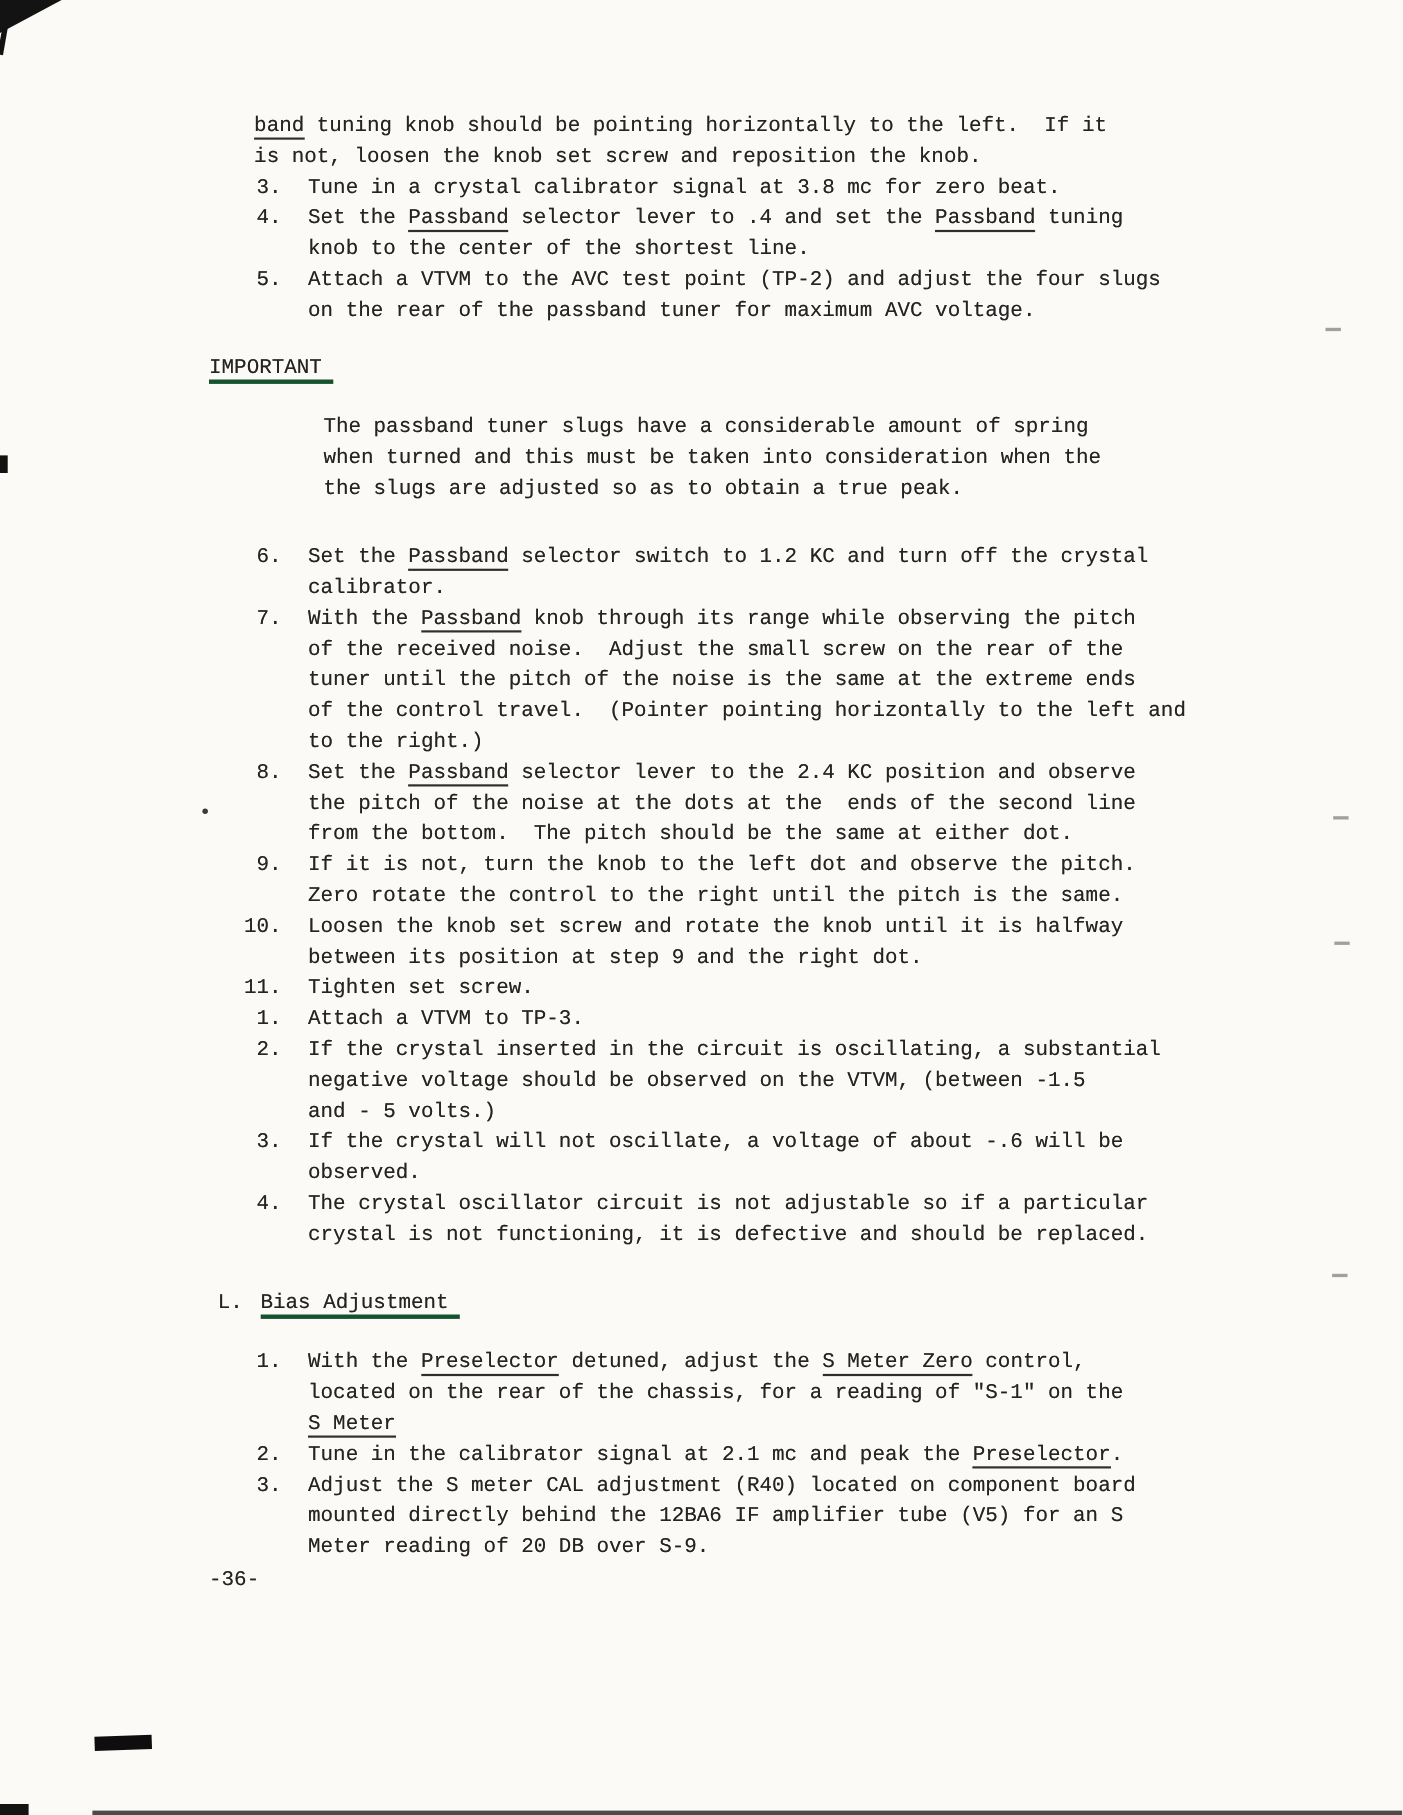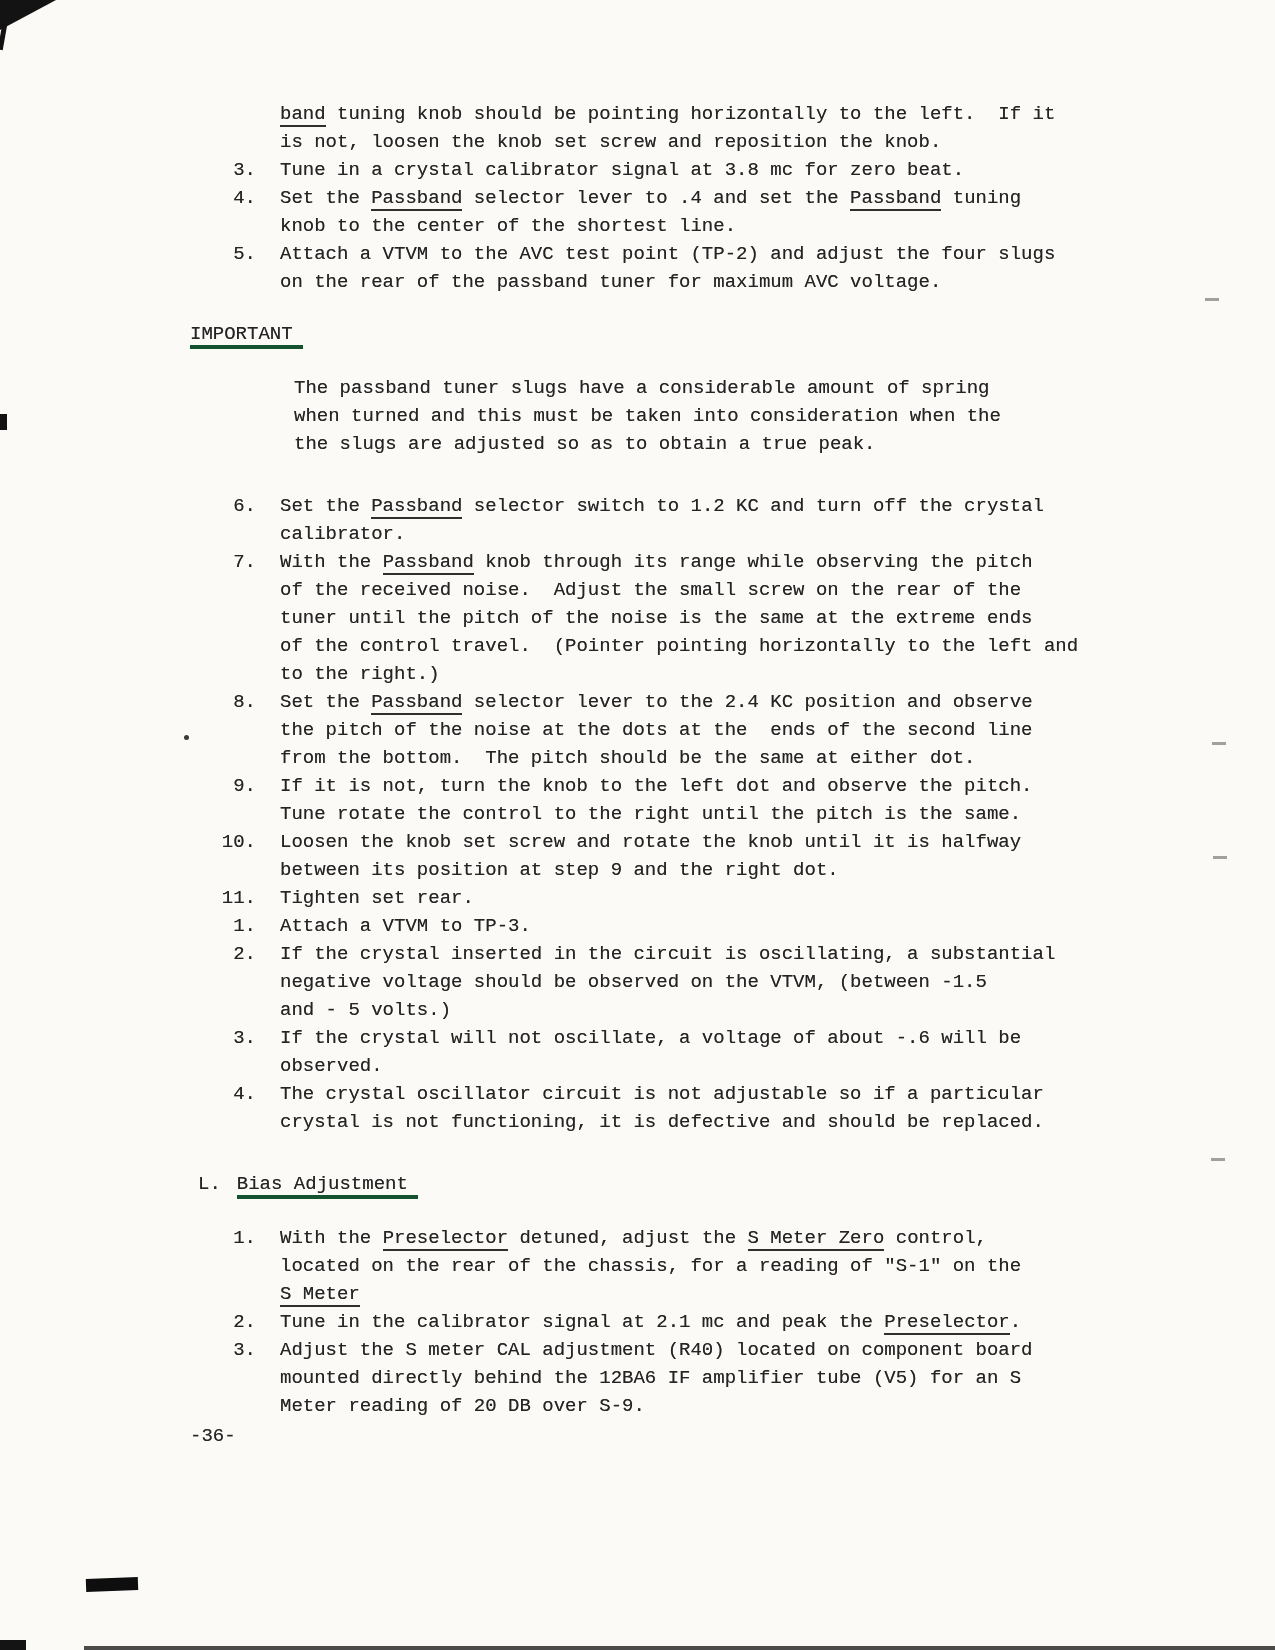--- a/index.html
+++ b/index.html
@@ -7,21 +7,21 @@
   body { width:1275px; height:1650px; }
   .page {
     position:relative; width:1275px; height:1650px;
     background:#fbfaf6; overflow:hidden;
     font-family:"Liberation Mono","DejaVu Sans Mono",monospace;
     font-size:19px; line-height:28px; color:#242424;
     text-shadow:0 0 0.4px rgba(20,20,20,.55);
   }
   .content { position:absolute; top:100px; left:190px; width:920px; }
   .par { white-space:pre-wrap; }
-  .hang { margin-left:90px; }
+  .hang { margin-left:41px; }
   .note { margin-left:104px; margin-bottom:34px; }
   .li { display:flex; align-items:flex-start; }
   .num { flex:0 0 66px; text-align:right; }
   .libody { flex:1; padding-left:24px; white-space:pre-wrap; }
   .u { border-bottom:2px solid #2f2f2f; }
   .heading { margin:24px 0 26px 0; }
   .heading .ul, .sec .ul { border-bottom:4px solid #14532d; padding-right:10px; }
   .sec { margin:30px 0 26px 0; padding-left:8px; }
   .sec .letter { margin-right:16px; }
   .secL { margin-top:34px; }
@@ -103,30 +103,30 @@
     </div>
     <div class="li">
       <span class="num">8.</span>
       <span class="libody"><span>Set the </span><span class="u">Passband</span><span> selector lever to the 2.4 KC position and observe
 the pitch of the noise at the dots at the  ends of the second line
 from the bottom.  The pitch should be the same at either dot.</span></span>
     </div>
     <div class="li">
       <span class="num">9.</span>
       <span class="libody"><span>If it is not, turn the knob to the left dot and observe the pitch.
-Tune rotate the control to the right until the pitch is the same.</span></span>
+Zero rotate the control to the right until the pitch is the same.</span></span>
     </div>
     <div class="li">
       <span class="num">10.</span>
       <span class="libody"><span>Loosen the knob set screw and rotate the knob until it is halfway
 between its position at step 9 and the right dot.</span></span>
     </div>
     <div class="li">
       <span class="num">11.</span>
-      <span class="libody"><span>Tighten set rear.</span></span>
+      <span class="libody"><span>Tighten set screw.</span></span>
     </div>
 
 
     <div class="li">
       <span class="num">1.</span>
       <span class="libody"><span>Attach a VTVM to TP-3.</span></span>
     </div>
     <div class="li">
       <span class="num">2.</span>
       <span class="libody"><span>If the crystal inserted in the circuit is oscillating, a substantial

